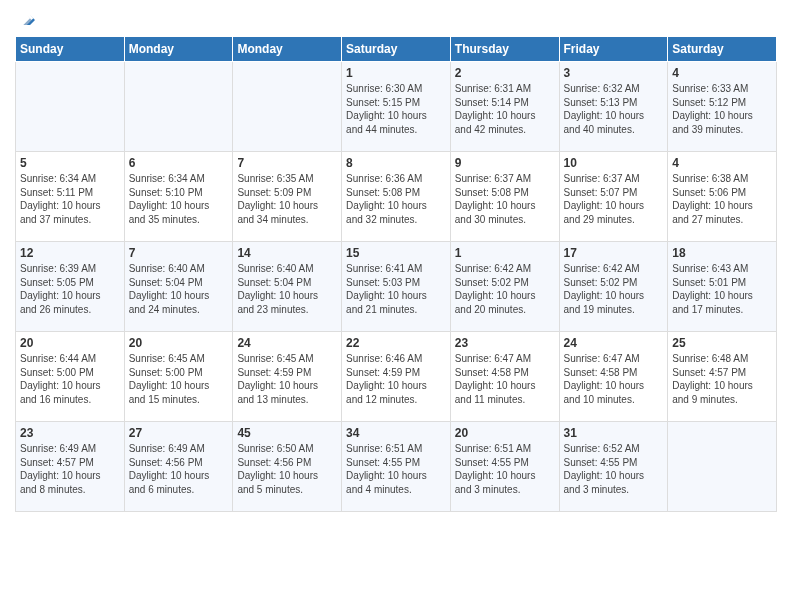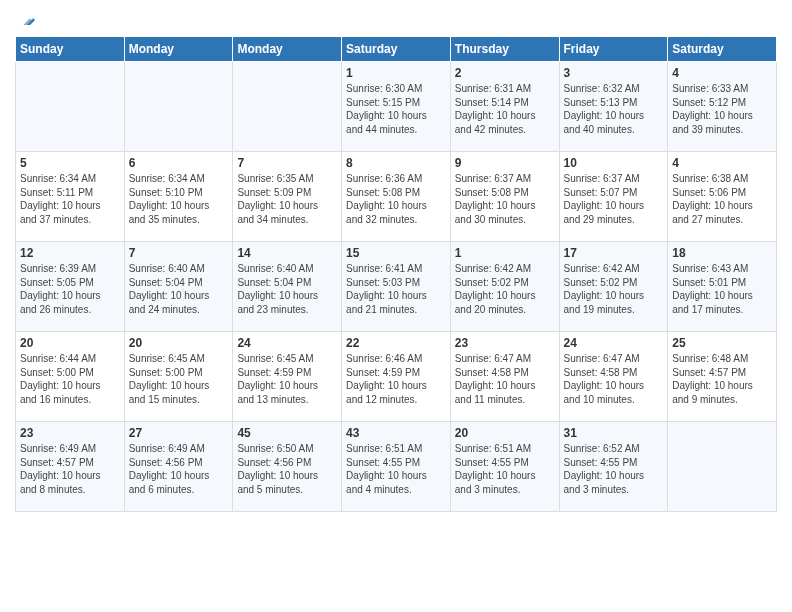--- a/index.html
+++ b/index.html
@@ -240,21 +240,21 @@
         </td>
         <td>
           <span class="day-num">27</span>
           <div class="cell-text">Sunrise: 6:49 AM<br>Sunset: 4:56 PM<br>Daylight: 10 hours<br>and 6 minutes.</div>
         </td>
         <td>
           <span class="day-num">45</span>
           <div class="cell-text">Sunrise: 6:50 AM<br>Sunset: 4:56 PM<br>Daylight: 10 hours<br>and 5 minutes.</div>
         </td>
         <td>
-          <span class="day-num">43</span>
+          <span class="day-num">34</span>
           <div class="cell-text">Sunrise: 6:51 AM<br>Sunset: 4:55 PM<br>Daylight: 10 hours<br>and 4 minutes.</div>
         </td>
         <td>
           <span class="day-num">20</span>
           <div class="cell-text">Sunrise: 6:51 AM<br>Sunset: 4:55 PM<br>Daylight: 10 hours<br>and 3 minutes.</div>
         </td>
         <td>
           <span class="day-num">31</span>
           <div class="cell-text">Sunrise: 6:52 AM<br>Sunset: 4:55 PM<br>Daylight: 10 hours<br>and 3 minutes.</div>
         </td>

